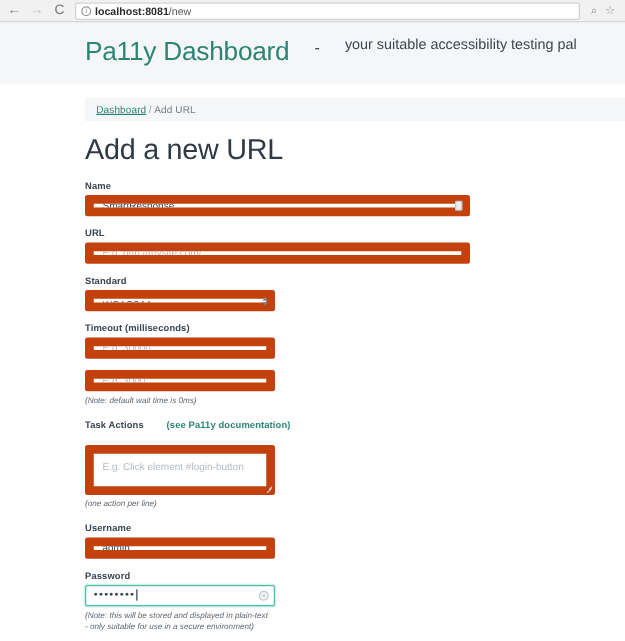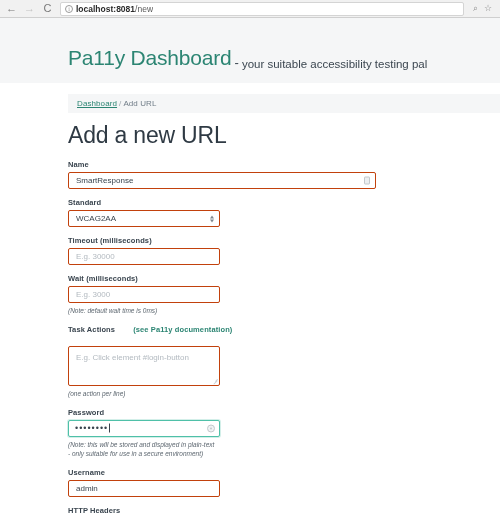--- a/index.html
+++ b/index.html
@@ -66,23 +66,22 @@
   .chrome-icon { color: #8a8a8a; font-size: 9px; line-height: 1; }
 
   
   .site-header {
     background: #f5f6f7;
     padding: 12px 0 13px 0;
   }
   .site-title-wrap {
     padding-left: 68px;
     display: flex;
-    align-items: flex-end;
-    gap: 3px;
-    margin-top: 16px;
+    align-items: flex-start;
+    gap: 20px;
   }
   .site-title {
     color: #2c8573;
     font-size: 21px;
     font-weight: normal;
     letter-spacing: -0.2px;
   }
   .site-dash { color: #3b4650; font-size: 13px; }
   .site-tagline {
     color: #3b4650;
@@ -131,21 +130,21 @@
   }
   label.field-label a {
     color: #2c8573;
     text-decoration: none;
     margin-left: 16px;
   }
   .control {
     display: block;
     width: 308px;
     height: 17px;
-    border: 1px solid #c2410c;
+    border: 7px solid #c2410c;
     border-radius: 2px;
     background: #ffffff;
     font-family: "Liberation Sans", sans-serif;
     font-size: 8px;
     color: #39444e;
     padding: 0 7px;
     outline: none;
   }
   .control::placeholder { color: #b3bac0; }
   .control.narrow { width: 152px; }
@@ -303,73 +302,76 @@
   <div class="field">
     <label class="field-label">Name</label>
     <div class="input-wrap">
       <input class="control" type="text" value="SmartResponse" style="">
       <span class="input-glyph">
           <span class="autofill-mark"></span>
         </span>
     </div>
   </div>
 
+  <div class="field">
+    <label class="field-label">URL</label>
+    <input class="control" type="text" placeholder="E.g. http://mysite.com/" style="">
+  </div>
 
   <div class="field">
     <label class="field-label">Standard</label>
     <div class="select-wrap">
       <select class="control narrow">
         <option>WCAG2AA</option>
       </select>
       <span class="select-arrows">
           <i class="up"></i>
           <i class="dn"></i>
         </span>
     </div>
   </div>
 
   <div class="field">
     <label class="field-label">Timeout (milliseconds)</label>
     <input class="control narrow" type="text" placeholder="E.g. 30000" style="">
   </div>
 
   <div class="field">
-    <label class="field-label">Wait (milliseconds)</label>
     <input class="control narrow" type="text" placeholder="E.g. 3000" style="">
     <div class="field-note wide">(Note: default wait time is 0ms)</div>
   </div>
 
   <div class="field">
     <label class="field-label"><span>Task Actions</span>
       <a href="#">(see Pa11y documentation)</a></label>
     <div class="input-wrap narrow">
       <textarea class="control narrow textarea" placeholder="E.g. Click element #login-button" style=""></textarea>
       <span class="textarea-grip"></span>
     </div>
     <div class="field-note wide">(one action per line)</div>
+  </div>
+
+  <div class="field">
+    <label class="field-label">Username</label>
+    <input class="control narrow" type="text" value="admin" style="">
   </div>
 
   <div class="field">
     <label class="field-label">Password</label>
     <div class="input-wrap narrow">
       <div class="control narrow focused"></div>
       <span class="pw-dots">
           <span>••••••••</span>
           <span class="caret"></span>
         </span>
       <span class="input-glyph">
           <span class="reveal-eye"></span>
         </span>
     </div>
     <div class="field-note">(Note: this will be stored and displayed in plain-text - only suitable for use in a secure environment)</div>
   </div>
 
   <div class="field">
-    <label class="field-label">Username</label>
-    <input class="control narrow" type="text" value="admin" style="">
-  </div>
-
-  <div class="field">
     <label class="field-label">HTTP Headers</label>
 
   </div>
 
 </div>
 
 </body></html>

